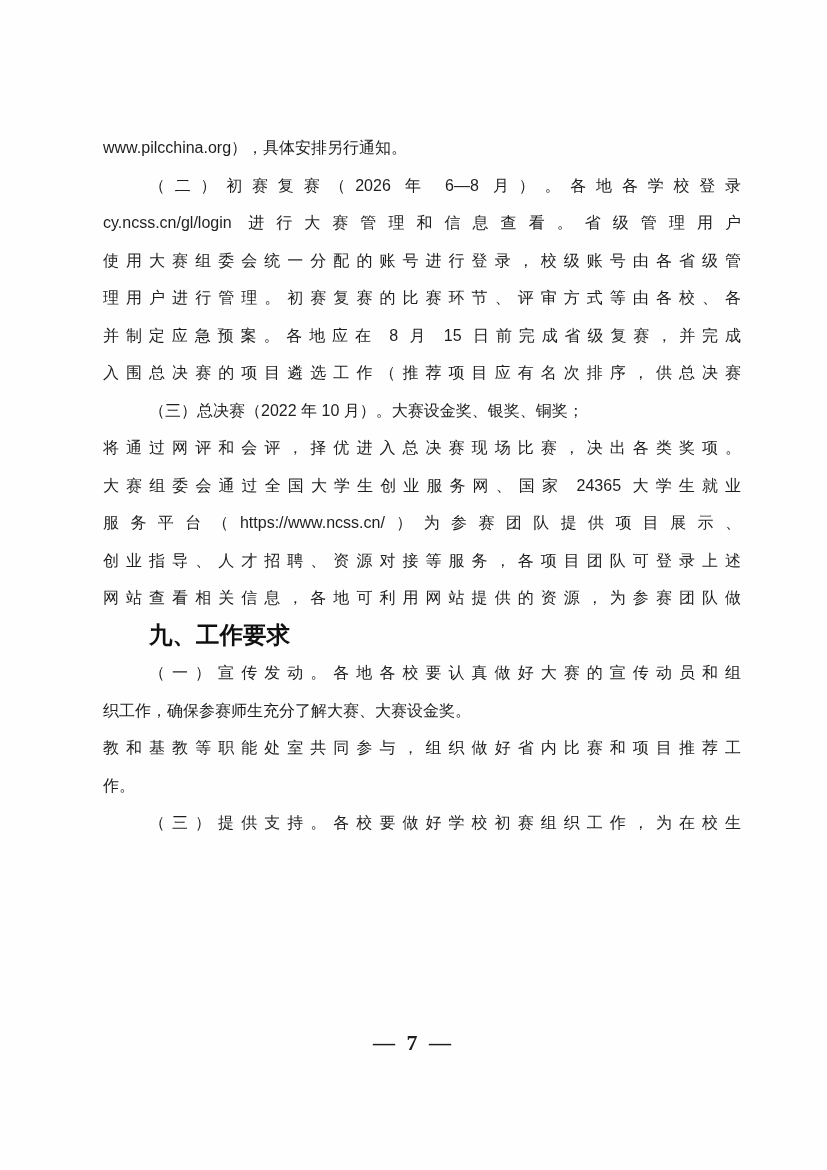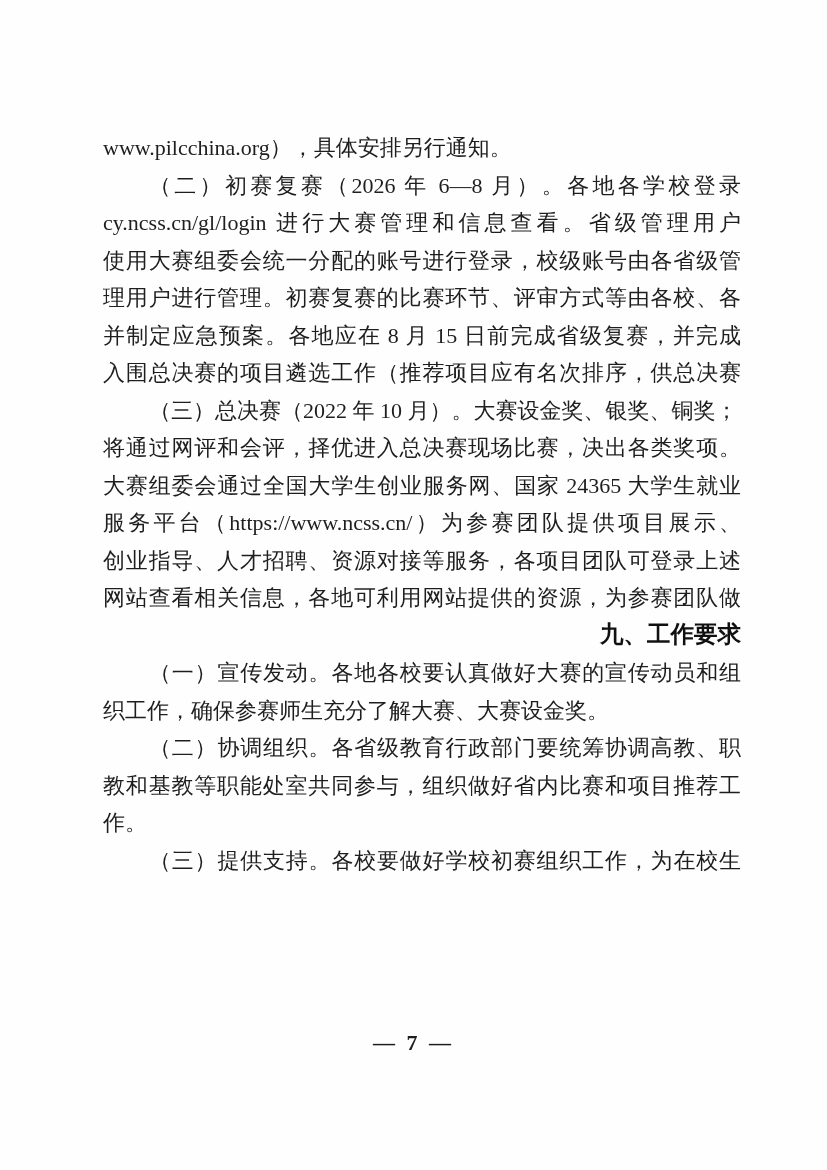--- a/index.html
+++ b/index.html
@@ -22,39 +22,38 @@
   }
   .text-block {
     position: absolute;
     left: 103px;
     top: 129px;
     width: 638px;
   }
   .line {
     height: 37.5px;
     line-height: 37.5px;
-    font-size: 22px;
+    font-size: 16px;
     text-align: left;
     overflow: hidden;
     
-    font-family: Liberation Serif, serif;
+    font-family: Liberation Sans, sans-serif;
   }
   .line.fill {
     text-align: justify;
     text-align-last: justify;
   }
   .line.indent {
     text-indent: 46px;
   }
   .line.heading {
-    font-family: Liberation Mono, monospace;
+    font-family: Liberation Sans, sans-serif;
     font-weight: 700;
     font-size: 23.5px;
     color: var(--heading_text, #101010);
-    text-align: right;
   }
   .page-footer {
     position: absolute;
     left: 0;
     top: 1028px;
     width: 827px;
     text-align: center;
   }
   .page-number {
     display: inline-block;
@@ -80,21 +79,20 @@
       <div class="line fill">入围总决赛的项目遴选工作（推荐项目应有名次排序，供总决赛</div>
       <div class="line indent">（三）总决赛（2022 年 10 月）。大赛设金奖、银奖、铜奖；</div>
       <div class="line fill">将通过网评和会评，择优进入总决赛现场比赛，决出各类奖项。</div>
       <div class="line fill">大赛组委会通过全国大学生创业服务网、国家 24365 大学生就业</div>
       <div class="line fill">服务平台（https://www.ncss.cn/）为参赛团队提供项目展示、</div>
       <div class="line fill">创业指导、人才招聘、资源对接等服务，各项目团队可登录上述</div>
       <div class="line fill">网站查看相关信息，各地可利用网站提供的资源，为参赛团队做</div>
       <div class="line indent heading">九、工作要求</div>
       <div class="line fill indent">（一）宣传发动。各地各校要认真做好大赛的宣传动员和组</div>
       <div class="line">织工作，确保参赛师生充分了解大赛、大赛设金奖。</div>
-      <div class="line fill indent">（二）协调组织。各省级教育行政部门要统筹协调高教、职</div>
       <div class="line fill">教和基教等职能处室共同参与，组织做好省内比赛和项目推荐工</div>
       <div class="line">作。</div>
       <div class="line fill indent">（三）提供支持。各校要做好学校初赛组织工作，为在校生</div>
     </main>
   <footer class="page-footer">
     <span class="page-number">— 7 —</span>
   </footer>
 </div>
 
 </body></html>

